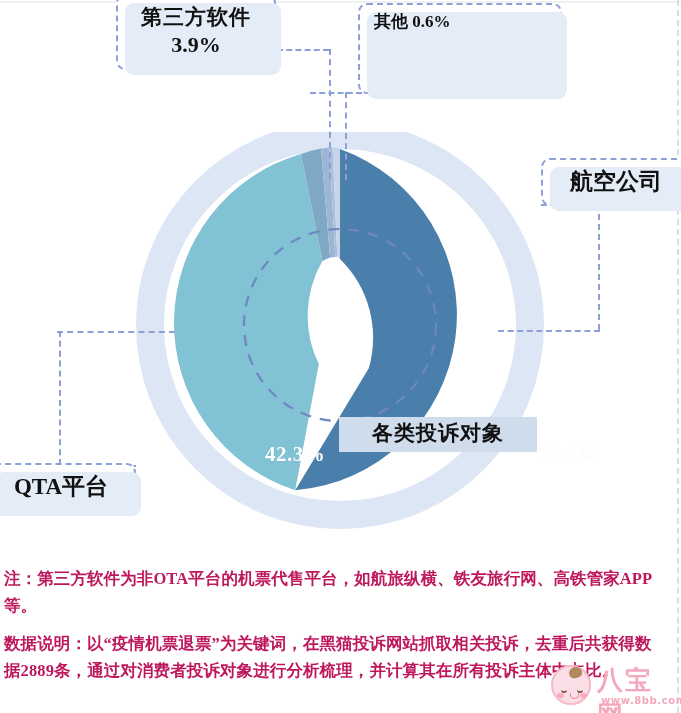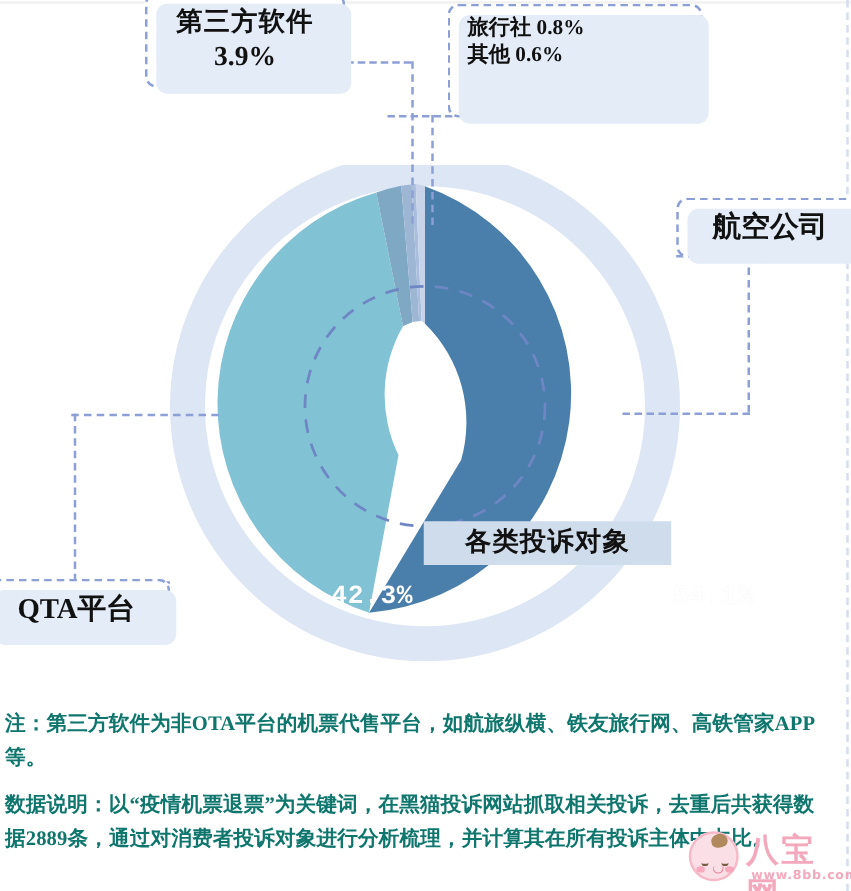--- a/index.html
+++ b/index.html
@@ -110,23 +110,22 @@
   }
   #chart-svg { display: block; }
 
   .pct-label {
     position: absolute;
     color: #ffffff;
     font-weight: bold;
     font-size: 21px;
     letter-spacing: 0.5px;
     z-index: 5;
-    font-family: Liberation Mono, monospace;
+    font-family: Liberation Serif, serif;
     text-shadow: 0 0 1px rgba(0,0,0,0.08);
-    margin-top: 24px;
   }
   #pct-qta  { left: 167px; top: 310px; }
   #pct-air  { left: 440px; top: 310px; }
 
   #center-title {
     position: absolute;
     left: 241px;
     top: 285px;
     width: 198px;
     background: #cfdceb;
@@ -138,21 +137,21 @@
     padding: 3px 0 4px 0;
     z-index: 5;
     letter-spacing: 1px;
   }
 
   
   .note {
     position: absolute;
     left: 4px;
     width: 660px;
-    color: #0f766e;
+    color: #be185d;
     font-weight: bold;
     font-size: 16.5px;
     line-height: 1.62;
     z-index: 7;
     letter-spacing: 0.1px;
   }
   #note-1 { top: 566px; }
   #note-2 { top: 631px; }
 
   
@@ -291,21 +290,20 @@
 </div>
 
 <div class="callout" id="box-third-party">
   <div class="shadow-pad"></div>
   <div class="l1">第三方软件</div>
   <div class="l2">3.9%</div>
 </div>
 
 <div class="callout" id="box-others">
   <div class="shadow-pad"></div>
-  <div class="row">旅行社  0.8%</div>
   <div class="row">其他  0.6%</div>
 </div>
 
 <div class="callout" id="box-airline">
   <div class="shadow-pad"></div>
   <span>航空公司</span>
 </div>
 
 <div class="callout" id="box-qta">
   <div class="shadow-pad"></div>

